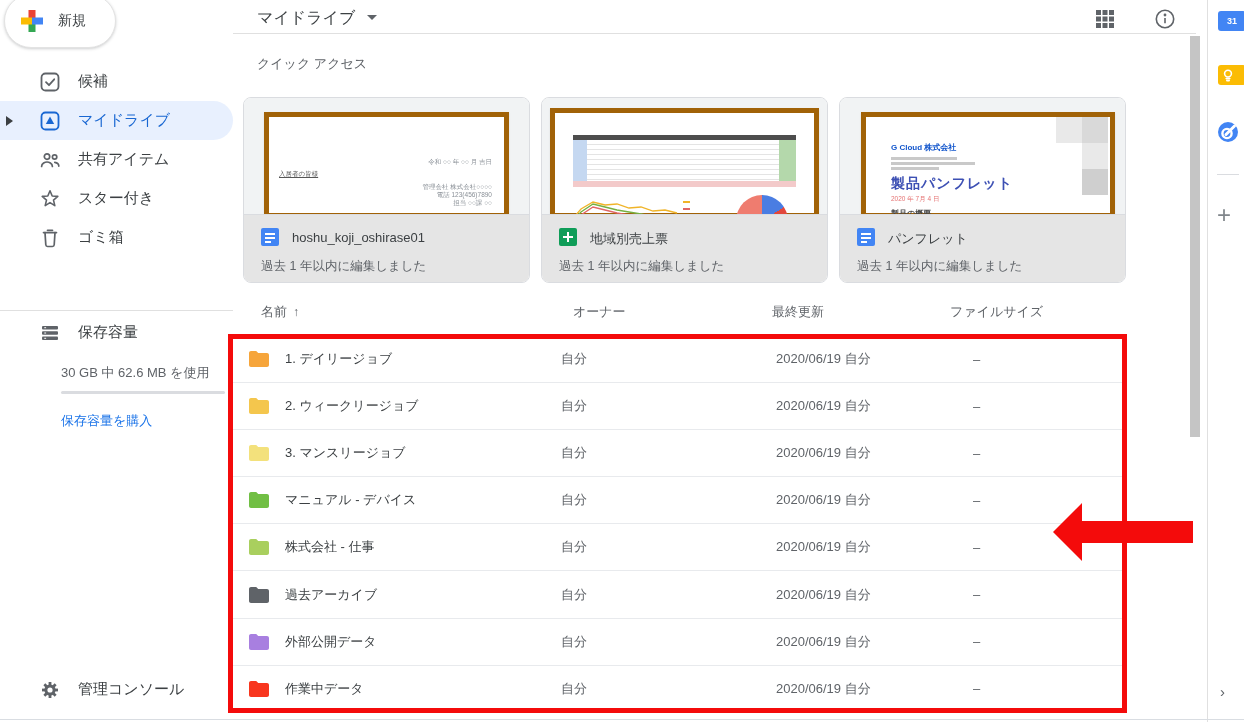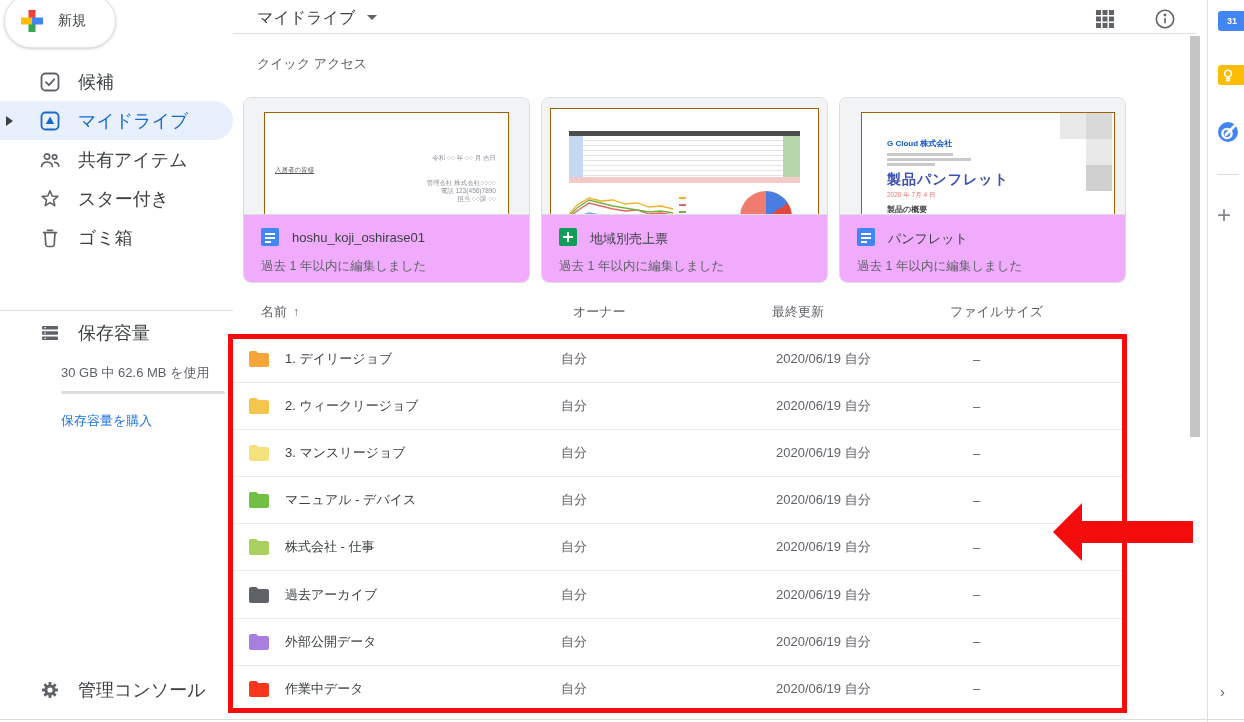--- a/index.html
+++ b/index.html
@@ -8,21 +8,21 @@
 
   
   #sidebar { position:absolute; left:0; top:0; width:233px; height:722px; background:#fff; }
   #new-btn { position:absolute; left:4px; top:-6px; width:112px; height:54px;
     background:#fff; border:1px solid #e3e3e3; border-radius:27px;
     box-shadow:0 1px 3px rgba(60,64,67,.25); display:flex; align-items:center;
     padding-left:14px; gap:13px; cursor:pointer; }
   #new-btn .lbl { font-size:14px; font-weight:500; color:#3c4043; }
   .nav { position:absolute; left:0; top:62px; width:233px; }
   .nav-item { height:39px; display:flex; align-items:center; padding-left:38px; gap:16px;
-    font-size:18px; color:#3c4043; position:relative; cursor:pointer; }
+    font-size:15px; color:#3c4043; position:relative; cursor:pointer; }
   .nav-item .ic { width:24px; height:24px; flex:none; color:#5f6368; }
   .nav-item.sel { background:#e8f0fe; color:#1967d2; font-weight:500;
     border-radius:0 20px 20px 0; }
   .nav-item.sel .ic { color:#1967d2; }
   .expander { position:absolute; left:6px; top:15px; width:0; height:0;
     border-left:7px solid #3c4043; border-top:5px solid transparent; border-bottom:5px solid transparent; }
   #sb-divider { position:absolute; left:0; top:310px; width:233px; border-top:1px solid #e0e0e0; }
   #storage-row { position:absolute; top:313px; width:233px; }
   #storage-usage { position:absolute; left:61px; top:364px; font-size:13px; color:#5f6368; }
   #storage-bar { position:absolute; left:61px; top:391px; width:164px; height:3px;
@@ -38,23 +38,23 @@
   #grid-btn { position:absolute; left:1093px; top:7px; width:24px; height:24px; cursor:pointer; }
   #info-btn { position:absolute; left:1153px; top:7px; width:24px; height:24px; cursor:pointer; }
   #header-divider { position:absolute; left:233px; top:33px; width:963px; border-top:1px solid #e0e0e0; }
 
   
   #qa-label { position:absolute; left:257px; top:55px; font-size:13px; color:#5f6368; }
   .card { position:absolute; top:97px; width:287px; height:186px; background:#fff;
     border:1px solid #dadce0; border-radius:8px; overflow:hidden; cursor:pointer; }
   #card-0 { left:243px; } #card-1 { left:541px; } #card-2 { left:839px; }
   .card .preview { position:absolute; left:0; top:0; right:0; height:116px; background:#f1f3f4; overflow:hidden; }
-  .card .page { position:absolute; background:#fff; border:1px solid #a16207;
+  .card .page { position:absolute; background:#fff; border:5px solid #a16207;
     box-shadow:0 1px 2px rgba(0,0,0,.08); }
-  .card .footer { position:absolute; left:0; right:0; top:116px; bottom:0; background:#f0abfc;
+  .card .footer { position:absolute; left:0; right:0; top:116px; bottom:0; background:#e5e5e5;
     border-top:1px solid #dadce0; }
   .card .f-ic { position:absolute; left:17px; top:13px; width:18px; height:18px; border-radius:2px; }
   .card .f-name { position:absolute; left:48px; top:15px; font-size:13px; font-weight:500; color:#3c4043; }
   .card .f-sub { position:absolute; left:17px; top:43px; font-size:12.5px; color:#5f6368; }
   .docs-ic { background:#4285f4; position:relative; }
   .docs-ic i, .docs-ic b, .docs-ic u { position:absolute; left:4px; height:2px; background:#fff; display:block; }
   .docs-ic i { top:5px; width:10px; } .docs-ic b { top:9px; width:10px; } .docs-ic u { top:13px; width:6px; }
   .sheets-ic { background:#0f9d58; position:relative; }
   .sheets-ic i { position:absolute; left:4px; top:8px; width:10px; height:2px; background:#fff; }
   .sheets-ic b { position:absolute; left:8px; top:4px; width:2px; height:10px; background:#fff; }

